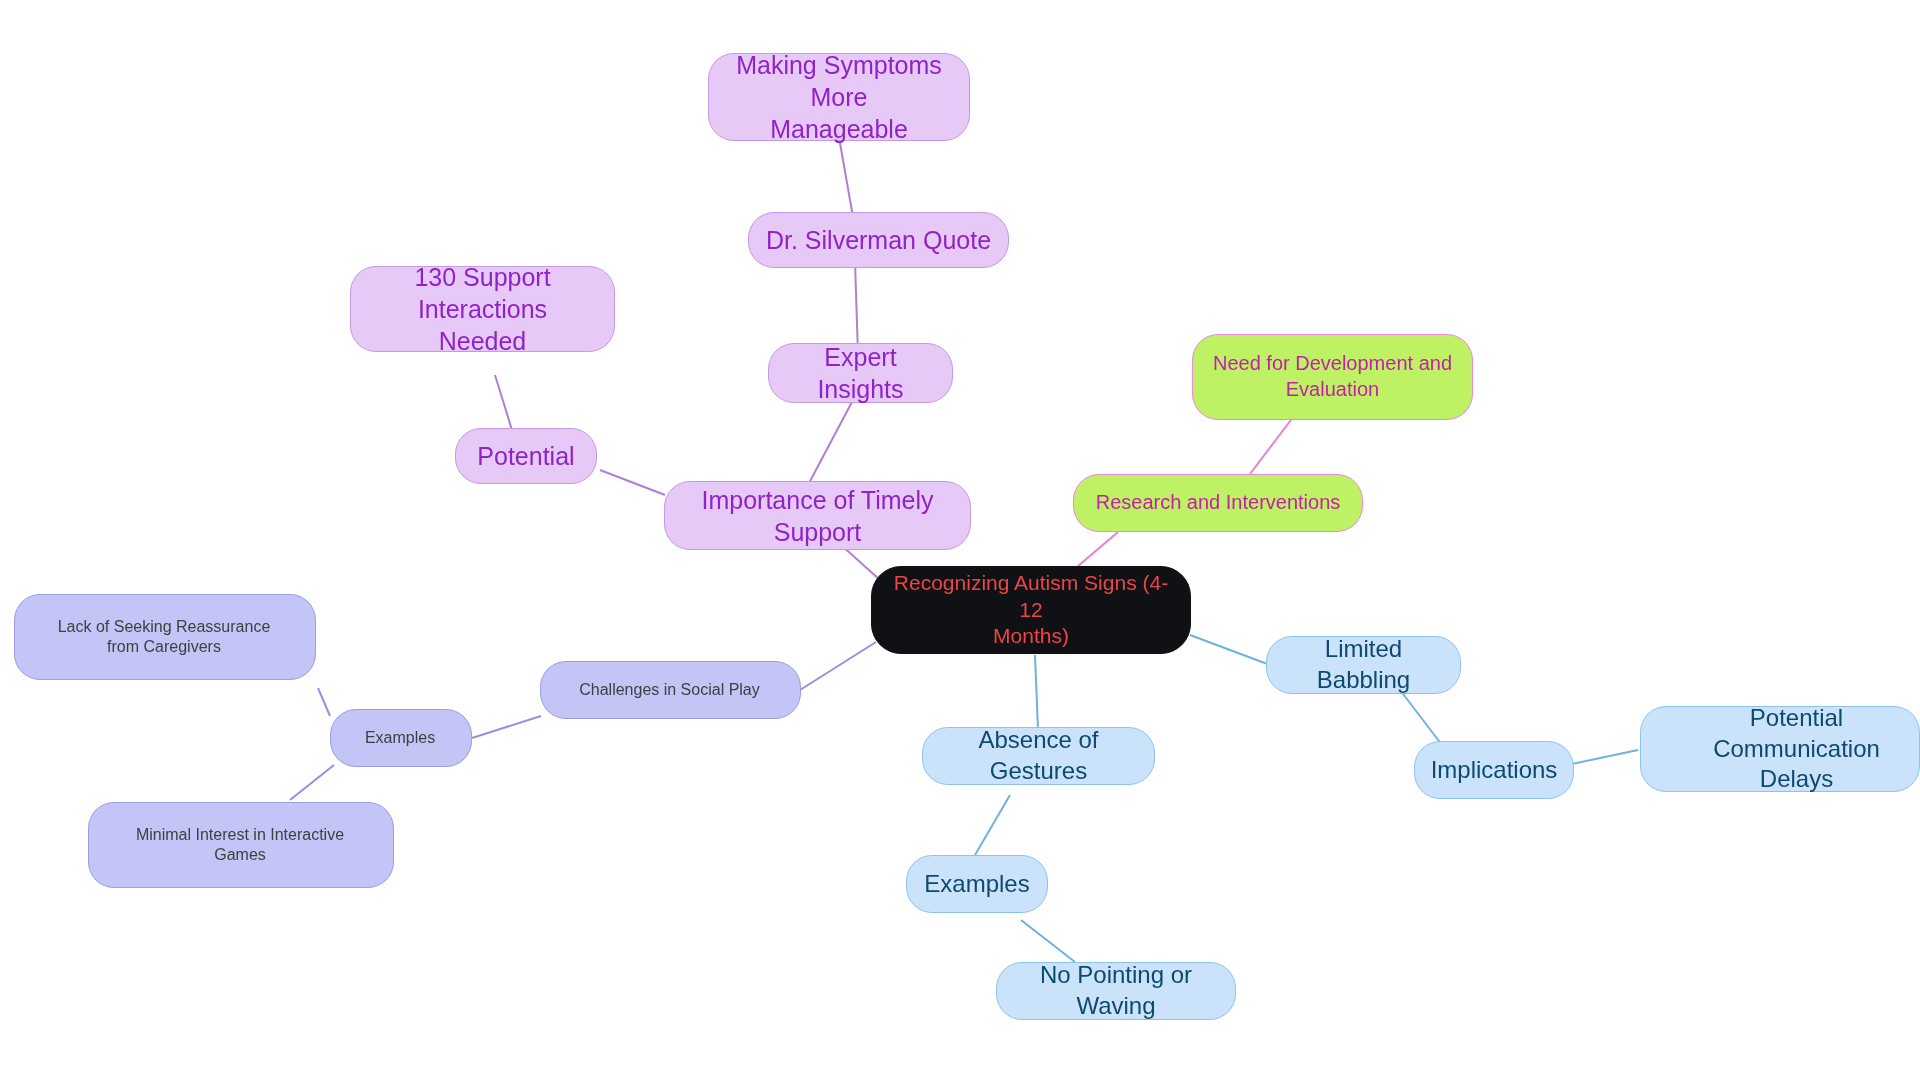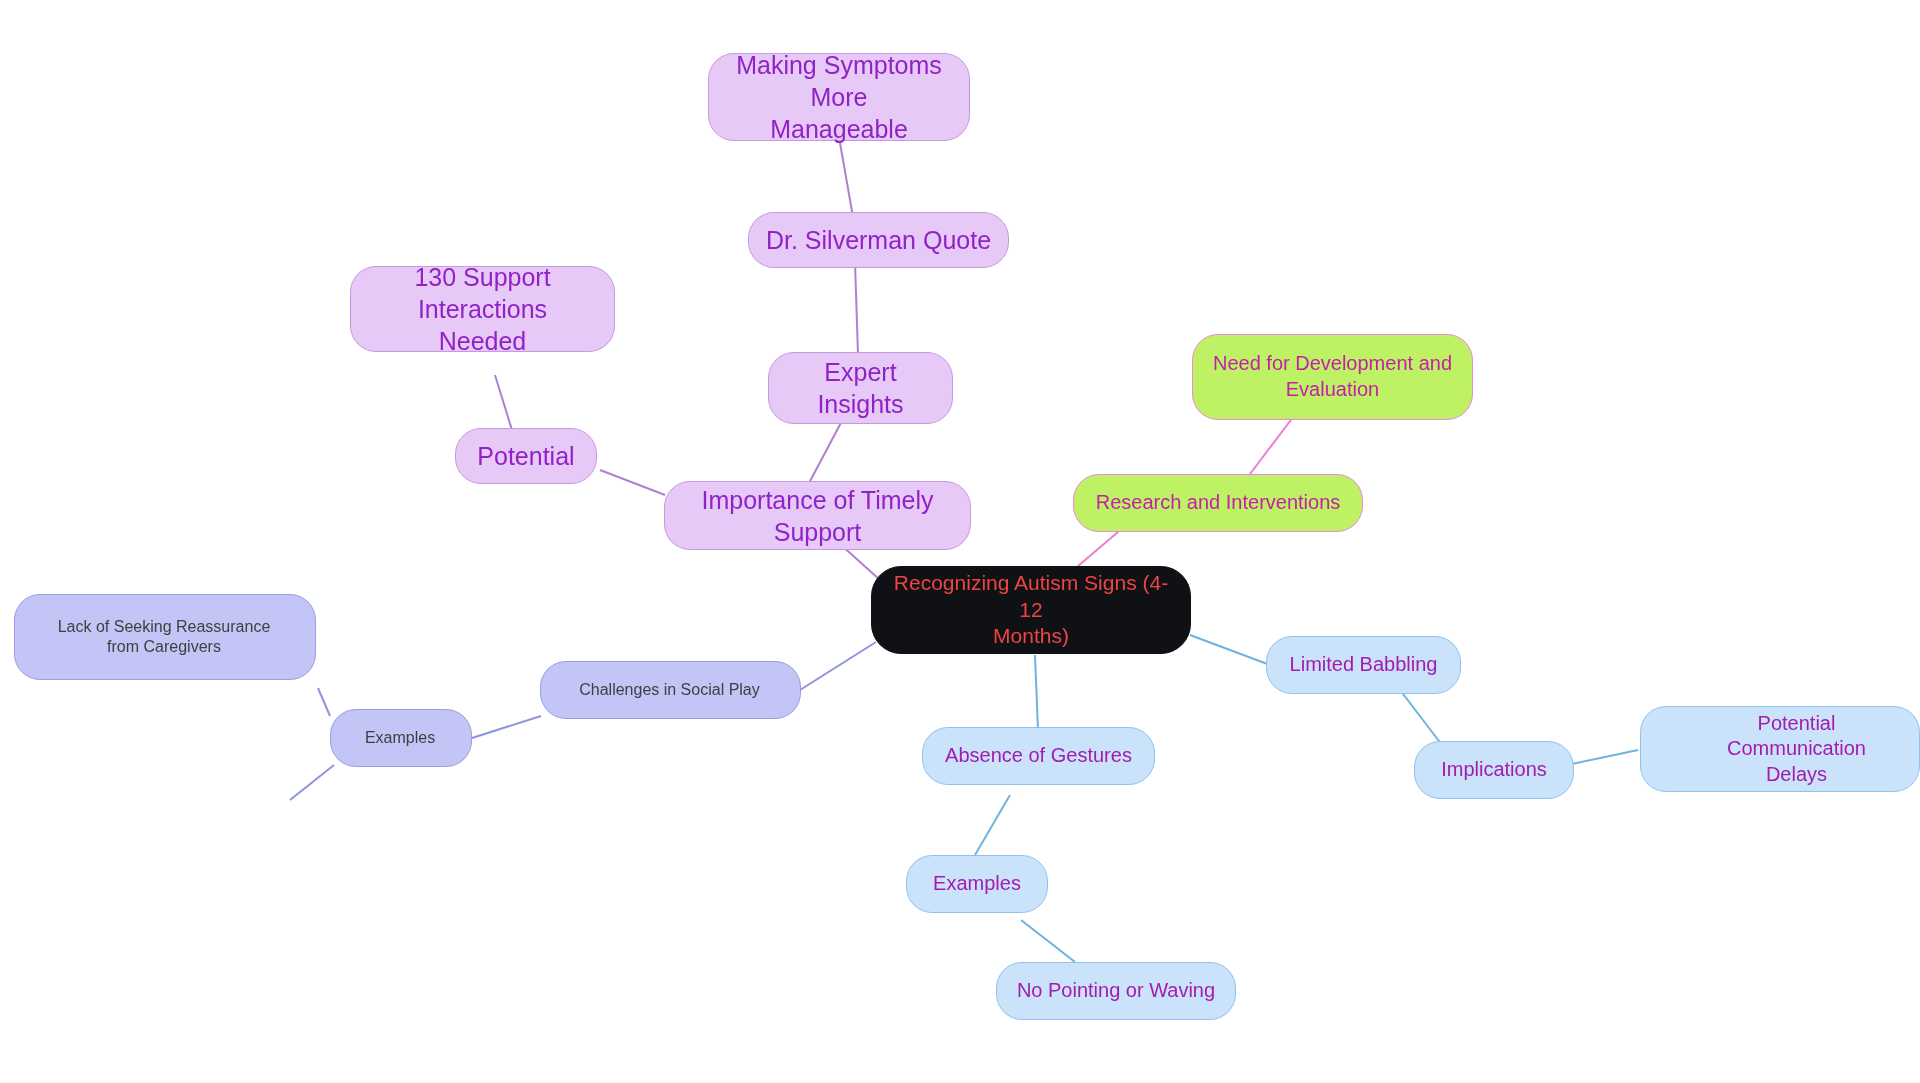--- a/index.html
+++ b/index.html
@@ -75,22 +75,22 @@
     border-color: #9a9de4;
     color: #404040;
     font-size: 16px;
     padding-left: 12px;
   }
 
   
   .node.lightblue {
     background: #cbe2fb;
     border-color: #8fc3ef;
-    color: #a21caf;
-    font-size: 20px;
+    color: #0c4a6e;
+    font-size: 24px;
   }
 </style>
 </head>
 <body>
 
 <div id="mindmap">
 
   <svg id="edge-layer" viewBox="0 0 1920 1083" width="1920" height="1083">
 
     <path d="M 880 580 L 830 535" stroke="#b07fd0" stroke-width="2" fill="none"></path>
@@ -133,39 +133,41 @@
   <div class="node root" style="left:871px; top:566px; width:320px; height:88px;">Recognizing Autism Signs (4-12
 Months)</div>
 
   <div class="node purple" style="left:664px; top:481px; width:307px; height:69px;">Importance of Timely Support</div>
 
   <div class="node purple" style="left:455px; top:428px; width:142px; height:56px;">Potential</div>
 
   <div class="node purple" style="left:350px; top:266px; width:265px; height:86px;">130 Support Interactions
 Needed</div>
 
-  <div class="node purple" style="left:768px; top:352px; width:185px; height:72px;">Expert Insights</div>
+  <div class="node purple" style="left:768px; top:343px; width:185px; height:60px;">Expert Insights</div>
 
   <div class="node purple" style="left:748px; top:212px; width:261px; height:56px;">Dr. Silverman Quote</div>
 
   <div class="node purple" style="left:708px; top:53px; width:262px; height:88px;">Making Symptoms More
 Manageable</div>
 
   <div class="node pink" style="left:1073px; top:474px; width:290px; height:58px;">Research and Interventions</div>
 
   <div class="node pink" style="left:1192px; top:334px; width:281px; height:86px;">Need for Development and
 Evaluation</div>
 
   <div class="node periwinkle" style="left:540px; top:661px; width:261px; height:58px;">Challenges in Social Play</div>
 
   <div class="node periwinkle" style="left:330px; top:709px; width:142px; height:58px;">Examples</div>
 
   <div class="node periwinkle" style="left:14px; top:594px; width:302px; height:86px;">Lack of Seeking Reassurance
 from Caregivers</div>
 
+  <div class="node periwinkle" style="left:88px; top:802px; width:306px; height:86px;">Minimal Interest in Interactive
+Games</div>
 
   <div class="node lightblue" style="left:1266px; top:636px; width:195px; height:58px;">Limited Babbling</div>
 
   <div class="node lightblue" style="left:1414px; top:741px; width:160px; height:58px;">Implications</div>
 
   <div class="node lightblue" style="left:1640px; top:706px; width:280px; height:86px;padding-left:47px;">Potential Communication
 Delays</div>
 
   <div class="node lightblue" style="left:922px; top:727px; width:233px; height:58px;">Absence of Gestures</div>
 

